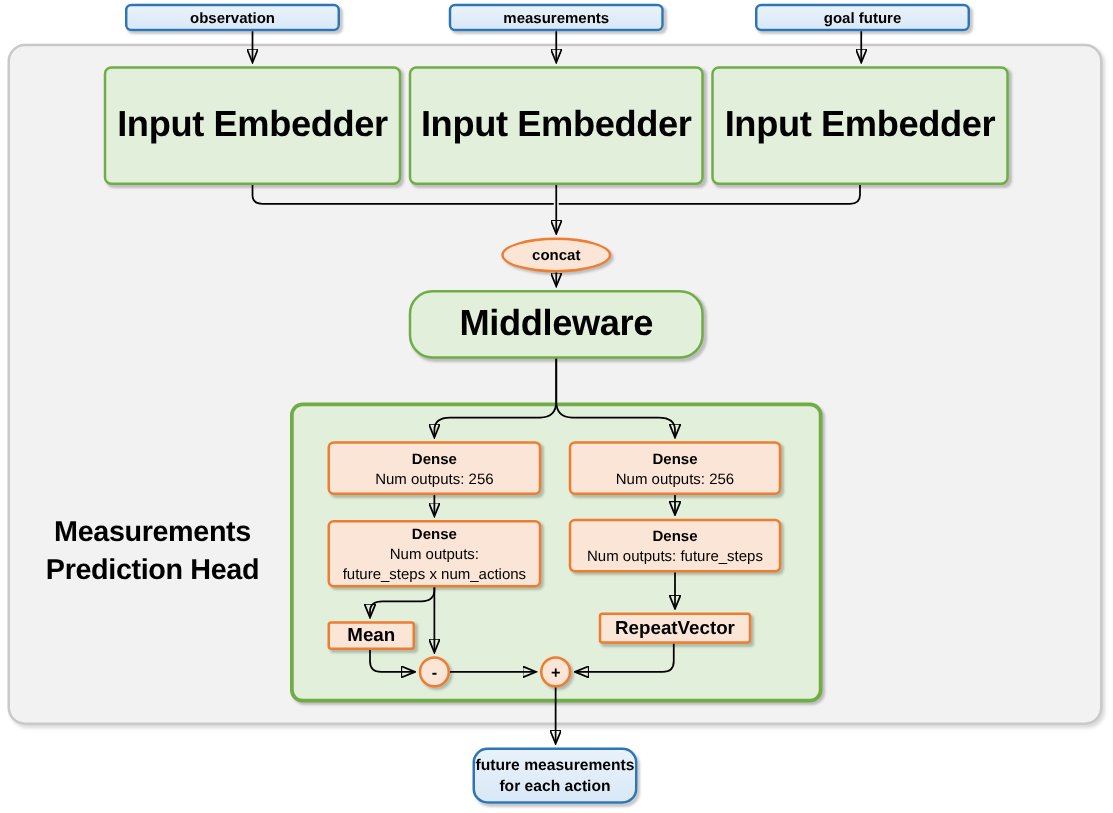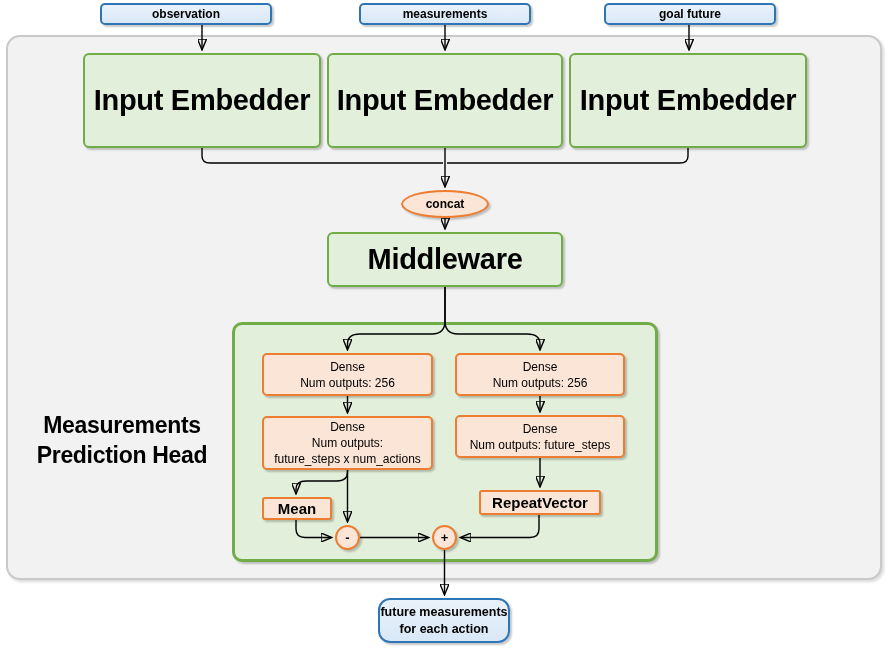--- a/index.html
+++ b/index.html
@@ -30,21 +30,21 @@
     background:var(--green_fill);border:3px solid var(--green_border);border-radius:10px;
   }
   .orange-box{
     background:var(--orange_fill);border:2px solid var(--orange_border);border-radius:5px;
     font-size:12px;line-height:16px;
   }
   .orange-ellipse{
     background:var(--orange_fill);border:2.5px solid var(--orange_border);border-radius:50%;
     font-weight:bold;font-size:12px;
   }
-  .node-title{font-weight:normal;}
+  .node-title{font-weight:bold;}
   .big-label{font-size:29px;letter-spacing:-0.3px;}
   .head-title{
     font-weight:bold;font-size:23px;line-height:30px;text-align:center;letter-spacing:-0.3px;
   }
   .small-bold{font-weight:bold;font-size:15px;}
   .op-circle{
     background:var(--orange_fill);border:2.5px solid var(--orange_border);border-radius:50%;
     font-weight:bold;font-size:13px;line-height:1;
   }
   svg.connectors{position:absolute;left:0;top:0;pointer-events:none;}
@@ -60,21 +60,21 @@
   <div class="abs blue-box shadow center" style="left:100px;top:3px;width:172px;height:22px;">observation</div>
   <div class="abs blue-box shadow center" style="left:359px;top:3px;width:172px;height:22px;">measurements</div>
   <div class="abs blue-box shadow center" style="left:604px;top:3px;width:172px;height:22px;">goal future</div>
 
   <div class="abs green-box shadow center big-label" style="left:83px;top:53px;width:238px;height:95px;">Input Embedder</div>
   <div class="abs green-box shadow center big-label" style="left:327px;top:53px;width:236px;height:95px;">Input Embedder</div>
   <div class="abs green-box shadow center big-label" style="left:569px;top:53px;width:238px;height:95px;">Input Embedder</div>
 
   <div class="abs orange-ellipse shadow center" style="left:401px;top:190px;width:88px;height:28px;">concat</div>
 
-  <div class="abs green-box shadow center big-label" style="left:327px;top:232px;width:236px;height:55px;">Middleware</div>
+  <div class="abs green-box shadow center big-label" style="left:327px;top:232px;width:236px;height:55px;border-radius:19px;">Middleware</div>
 
   <div class="abs head-container shadow" style="left:232px;top:322px;width:426px;height:240px;"></div>
 
   <div class="abs head-title pre" style="left:22px;top:410px;width:200px;">Measurements
 Prediction Head</div>
 
   <div class="abs orange-box shadow col" style="left:262px;top:353px;width:171px;height:43px;">
     <span class="node-title">Dense</span>
     <span>Num outputs: 256</span>
   </div>

